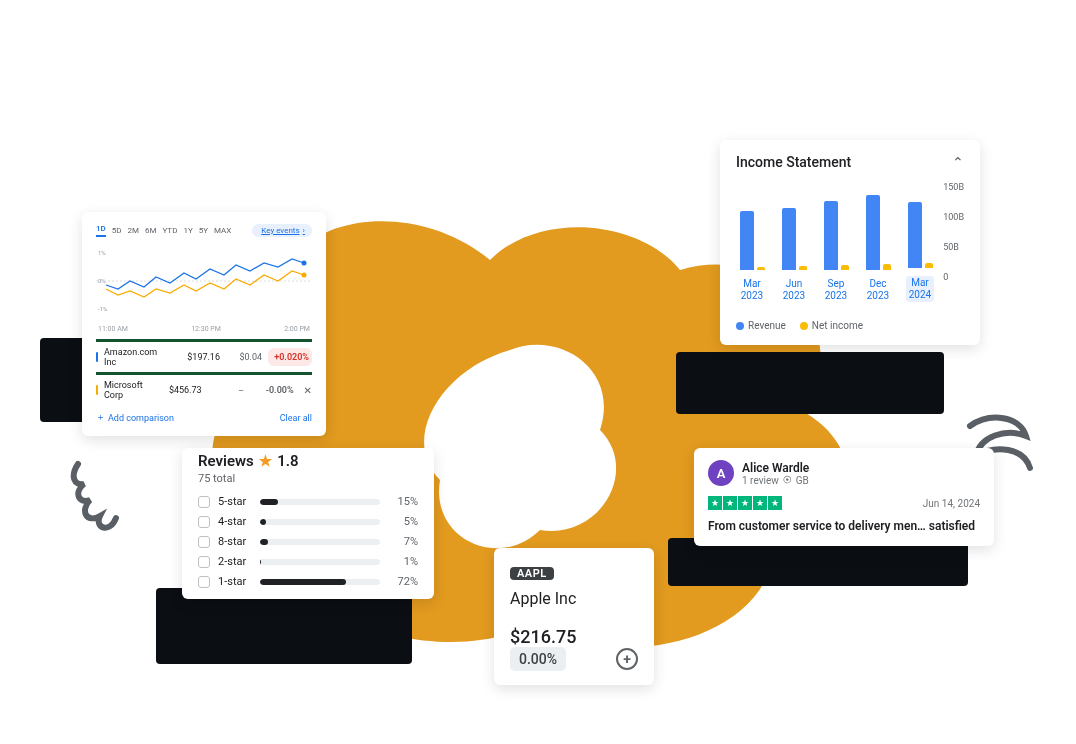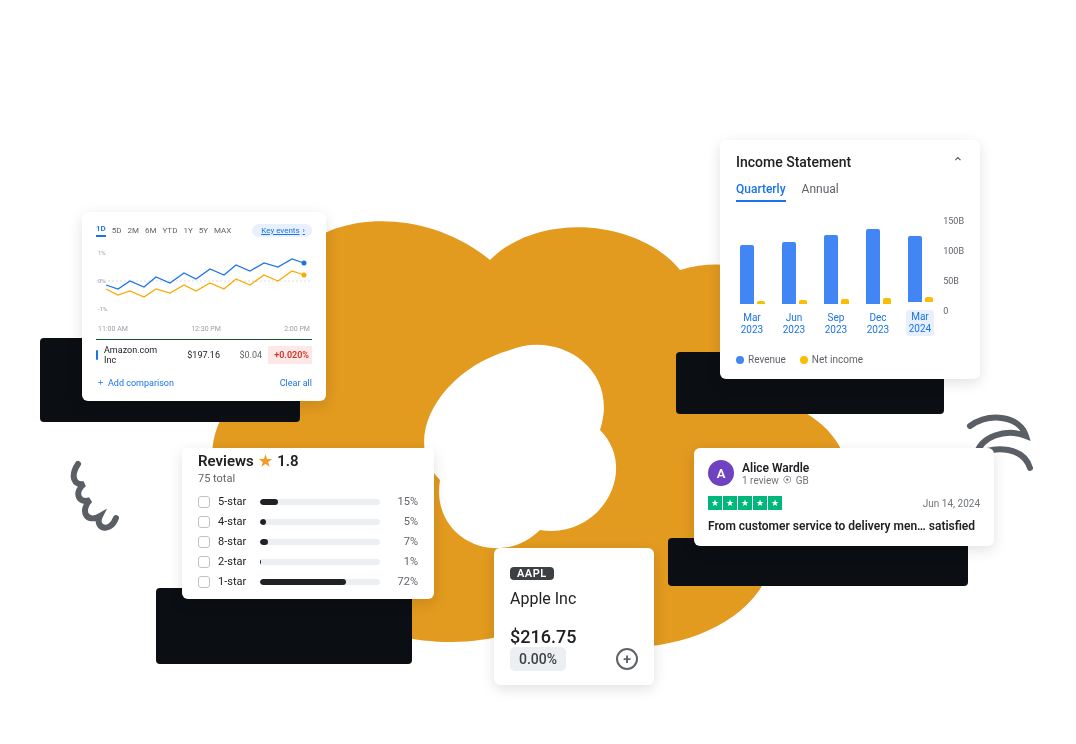--- a/index.html
+++ b/index.html
@@ -49,29 +49,29 @@
     margin-left: auto;
     background: #e8f0fe;
     color: #1a73e8;
     font-size: 8px;
     padding: 2px 7px 2px 9px;
     border-radius: 10px;
     display: flex; align-items: center; gap: 3px; text-decoration: underline;
   }
   .mini-chart { height: 72px; margin-bottom: 6px; }
   .time-row { display:flex; justify-content: space-between; color:#9aa0a6; font-size:7px; margin-bottom:6px; padding:0 2px;}
-  .stock-row { display: flex; align-items: center; font-size: 9px; padding: 5px 0; border-top: 1px solid #14532d; gap: 6px;}
+  .stock-row { display: flex; align-items: center; font-size: 9px; padding: 5px 0; border-top: 3px solid #14532d; gap: 6px;}
   .tick { width: 2px; height: 10px; border-radius: 1px; }
   .tick.blue { background: #1a73e8; }
   .tick.yellow { background: #f9ab00; }
   .stock-name { flex: 1; color:#202124; }
   .stock-price { width: 52px; text-align: right; color:#202124; }
   .stock-delta { width: 36px; text-align: right; color:#5f6368; }
   .stock-pct { width: 44px; text-align: right; font-weight:600; }
-  .stock-pct.up { color: #d93025; background:#fce8e6; border-radius:1px; padding:4px 3px;}
+  .stock-pct.up { color: #d93025; background:#fce8e6; border-radius:6px; padding:4px 3px;}
   .stock-close { color:#5f6368; font-size:10px; padding-left:4px; }
   .add-row { display:flex; align-items:center; padding-top:6px; }
   .add-comp { color:#1a73e8; font-size:9px; display:flex; align-items:center; gap:3px;}
   .clear-all { margin-left:auto; color:#1a73e8; font-size:9px;}
 
   
   #income-card { left: 720px; top: 140px; width: 260px; padding: 14px 16px; }
   .inc-head { display:flex; align-items:center; font-size:14px; font-weight:500; color:#202124; margin-bottom:12px;}
   .chev { margin-left:auto; color:#5f6368; transform: rotate(180deg); }
   .inc-tabs { display:flex; gap:16px; font-size:12px; margin-bottom:14px; }
@@ -188,37 +188,41 @@
     <span>12:30 PM</span>
     <span>2:00 PM</span>
   </div>
   <div class="stock-row">
     <span class="tick blue"></span>
     <span class="stock-name">Amazon.com Inc</span>
     <span class="stock-price">$197.16</span>
     <span class="stock-delta">$0.04</span>
     <span class="stock-pct up">+0.020%</span>
   </div>
+  <div class="stock-row">
+    <span class="tick yellow"></span>
+    <span class="stock-name">Microsoft Corp</span>
+    <span class="stock-price">$456.73</span>
+    <span class="stock-delta">--</span>
+    <span class="stock-pct" style="color:#5f6368;">-0.00%</span>
+    <span class="stock-close">✕</span>
+  </div>
   <div class="add-row">
     <span class="add-comp">
       <span>＋</span>
       <span>Add comparison</span>
     </span>
     <span class="clear-all">Clear all</span>
   </div>
 </div>
 
 <div id="income-card" class="card">
   <div class="inc-head">
     <span>Income Statement</span>
     <span class="chev">⌄</span>
-  </div>
-  <div class="inc-tabs">
-    <span class="inc-tab active">Quarterly</span>
-    <span class="inc-tab">Annual</span>
   </div>
   <div class="bar-area">
     <div class="y-axis">
       <span>150B</span>
       <span>100B</span>
       <span>50B</span>
       <span>0</span>
     </div>
 
   <div class="bar-group">

